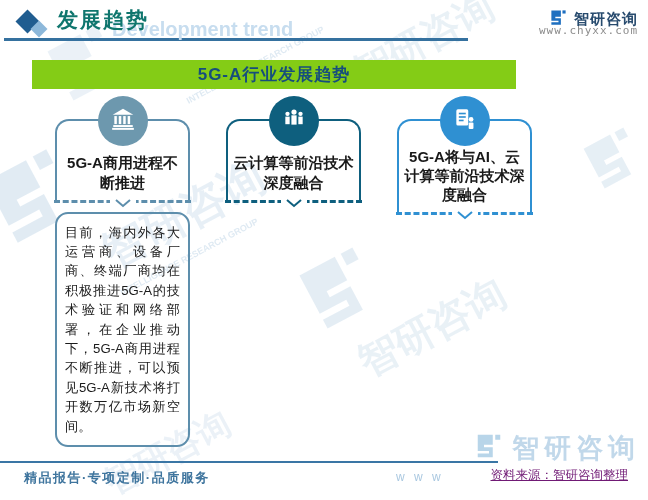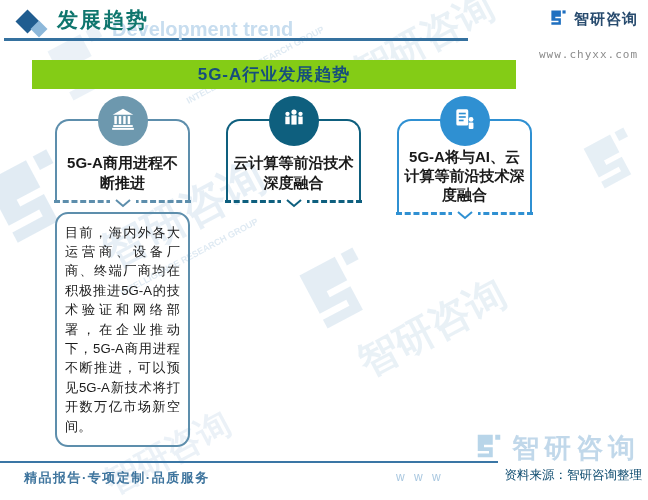--- a/index.html
+++ b/index.html
@@ -15,21 +15,21 @@
 
   
   .header { position:absolute; top:0; left:0; right:0; height:52px; z-index:2; }
   .diamond-dark  { position:absolute; left:19px; top:13px; width:17px; height:17px; background:#205d90; transform:rotate(45deg); }
   .diamond-light { position:absolute; left:33px; top:23px; width:12px; height:12px; background:#8db8da; transform:rotate(45deg); }
   .page-title { position:absolute; left:57px; top:6px; font-size:21px; font-weight:bold; color:#0f766e; letter-spacing:2px; z-index:2; }
   .title-wm   { position:absolute; left:112px; top:18px; font-size:20px; font-weight:bold; color:#c7ddef; z-index:1; white-space:nowrap; }
   .header-line { position:absolute; left:4px; top:38px; width:464px; border-top:3px solid #35719f; }
   .brand { position:absolute; right:10px; top:8px; display:flex; align-items:center; gap:6px; z-index:2; }
   .brand-name { font-size:15px; font-weight:bold; color:#284b6e; letter-spacing:1px; }
-  .website { position:absolute; right:10px; top:48px; font-family:"DejaVu Sans Mono",monospace; font-size:11px; color:#8c8c8c; letter-spacing:1px; }
+  .website { position:absolute; right:10px; top:24px; font-family:"DejaVu Sans Mono",monospace; font-size:11px; color:#8c8c8c; letter-spacing:1px; }
 
   
   .banner { position:absolute; left:32px; top:60px; width:484px; height:29px; background:#84cc16; z-index:1; display:flex; align-items:center; justify-content:center; }
   .banner-title { font-size:17px; font-weight:bold; color:#164e7c; letter-spacing:1px; }
 
   
   .columns { position:absolute; left:55px; top:96px; width:477px; display:flex; gap:36px; z-index:1; }
   .col { flex:1 1 0; display:flex; flex-direction:column; position:relative; }
   .circle { width:50px; height:50px; border-radius:50%; align-self:center; display:flex; align-items:center; justify-content:center; z-index:2; margin-bottom:-27px; }
   .title-box { border-style:solid; border-width:2px 2px 0 2px; border-radius:14px 14px 0 0; padding:32px 4px 7px; text-align:center; font-size:15px; font-weight:bold; color:#191919; line-height:1.32; }
@@ -42,21 +42,21 @@
   .col3 .circle{background:#2f90d2} .col3 .title-box,.col3 .sep,.col3 .body-box{border-color:#2f90d2}
   .col3 .title-box{padding-top:26px; line-height:1.28;}
   .col1 .body-box{min-height:203px} .col2 .body-box{min-height:220px} .col3 .body-box{min-height:198px}
 
   
   .footer-line { position:absolute; left:0; top:461px; width:498px; border-top:2px solid #3a76a5; z-index:1; }
   .footer-left { position:absolute; left:24px; top:469px; font-size:13px; font-weight:bold; color:#3f759e; letter-spacing:1.5px; z-index:2; }
   .big-wm { position:absolute; right:8px; top:430px; display:flex; align-items:center; gap:8px; z-index:2; opacity:.55; }
   .big-wm-text { font-size:27px; font-weight:bold; color:#8fb9da; letter-spacing:5px; }
   .wm-www { position:absolute; left:396px; top:470px; font-size:12px; color:#aac8e0; letter-spacing:3px; z-index:2; font-weight:normal; }
-  .source { position:absolute; right:6px; top:467px; font-size:12.5px; color:#0c4a6e; z-index:3; }
+  .source { position:absolute; right:20px; top:467px; font-size:12.5px; color:#701a75; z-index:3;text-decoration:underline; }
 </style>
 </head>
 <body>
 
 <div class="page">
 
   <div class="watermark-layer">
     <div class="wm" style="left:48px;top:26px;opacity:.12">
       <svg width="74" height="74" viewBox="0 0 24 24" fill="#5f96c2">
           <path d="M3 3h12v8H8v2h7v8H3v-3h9v-2H3z"></path>

